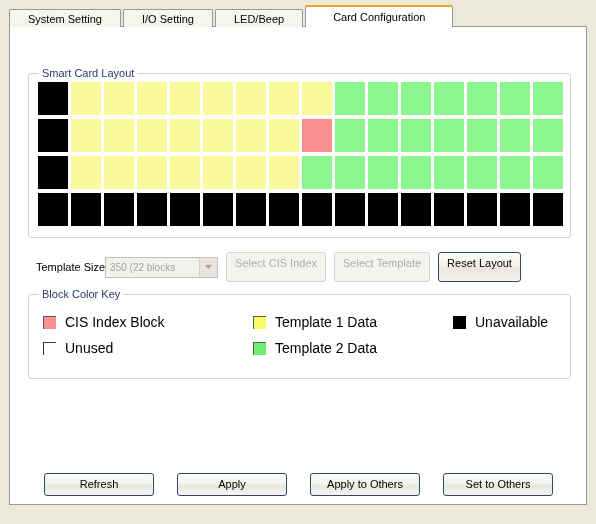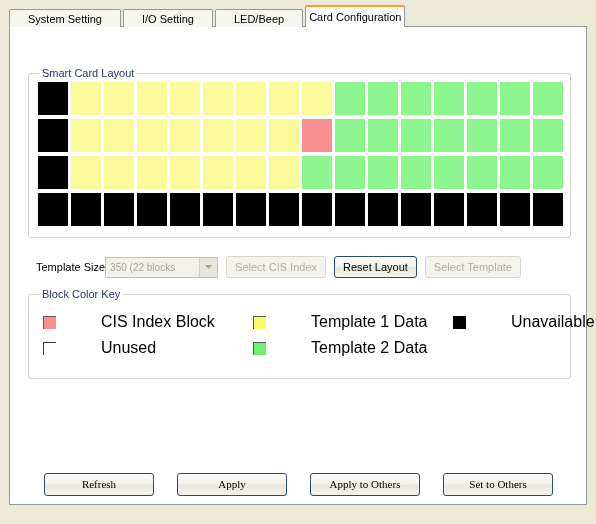--- a/index.html
+++ b/index.html
@@ -38,21 +38,21 @@
     white-space: nowrap;
     box-sizing: border-box;
   }
   .tab.active {
     height: 22px;
     line-height: 21px;
     background: #FFFFFF;
     border-top: 2px solid #F4A020;
     border-left: 1px solid #919B9C;
     border-right: 1px solid #919B9C;
-    padding: 0 3px;
+    padding: 0 27px;
     margin-right: 0;
     position: relative;
     z-index: 4;
   }
 
   
   .tabpage {
     position: absolute;
     left: 9px; top: 26px;
     width: 578px; height: 479px;
@@ -136,21 +136,21 @@
     width: 17px; height: 19px;
     background: #E7E5DC;
     border-left: 1px solid #D3D1C8;
     display: flex; align-items: center; justify-content: center;
     flex: none;
   }
   .combo .carrow svg { display: block; }
 
   .btn {
     font-size: 11px;
-    height: 22px;
+    height: 30px;
     line-height: 20px;
     text-align: center;
     background: linear-gradient(180deg,#FDFDFC 0%,#F2F1EA 48%,#E8E6DD 52%,#F4F3EC 100%);
     border: 1px solid #2E4A6B;
     border-radius: 3px;
     color: #000;
     box-sizing: border-box;
     white-space: nowrap;
     padding: 0 8px;
   }
@@ -176,29 +176,28 @@
     width: 13px; height: 13px;
     margin-right: 9px;
     box-sizing: border-box;
     flex: none;
   }
   .sw-cis    { background: #F98F8F; border-top: 1px solid #5A5A5A; border-left: 1px solid #5A5A5A; }
   .sw-t1     { background: #FAFA66; border-top: 1px solid #5A5A5A; border-left: 1px solid #5A5A5A; }
   .sw-t2     { background: #6DF06D; border-top: 1px solid #5A5A5A; border-left: 1px solid #5A5A5A; }
   .sw-unavail{ background: #000000; }
   .sw-unused { background: #FFFFFF; border-top: 1px solid #3A3A3A; border-left: 1px solid #3A3A3A; }
-  .key-label { font-size: 16px; color: #000; white-space: nowrap; margin-left: 36px; }
+  .key-label { font-size: 14px; color: #000; white-space: nowrap; }
 
   
   .bottom-bar {
     position: absolute;
     left: 0; top: 446px;
     width: 578px;
     display: flex;
-    font-family: Liberation Serif, serif;
   }
   .bottom-bar .bbtn {
     width: 110px; height: 23px;
     line-height: 21px;
     font-size: 11px;
     text-align: center;
     background: linear-gradient(180deg,#FDFDFC 0%,#F3F2EB 48%,#E9E7DE 52%,#F5F4ED 100%);
     border: 1px solid #2E4A6B;
     border-radius: 3px;
     color: #000;
@@ -298,22 +297,22 @@
       <div class="combo">
         <span class="cval">350 (22 blocks</span>
         <span class="carrow">
           <svg width="7" height="4" viewBox="0 0 7 4">
               <path d="M0 0 L7 0 L3.5 4 Z" fill="#A7A49C"></path>
             </svg>
         </span>
       </div>
 
       <div class="btn disabled">Select CIS Index</div>
+      <div class="btn disabled">Select Template</div>
       <div class="btn">Reset Layout</div>
-      <div class="btn disabled">Select Template</div>
     </div>
 
     <div class="groupbox" id="key-group">
       <span class="gb-title">Block Color Key</span>
       <div class="key-grid" id="key-grid">
           <div class="key-item">
             <span class="swatch sw-cis"></span>
             <span class="key-label">CIS Index Block</span>
           </div>
           <div class="key-item">

